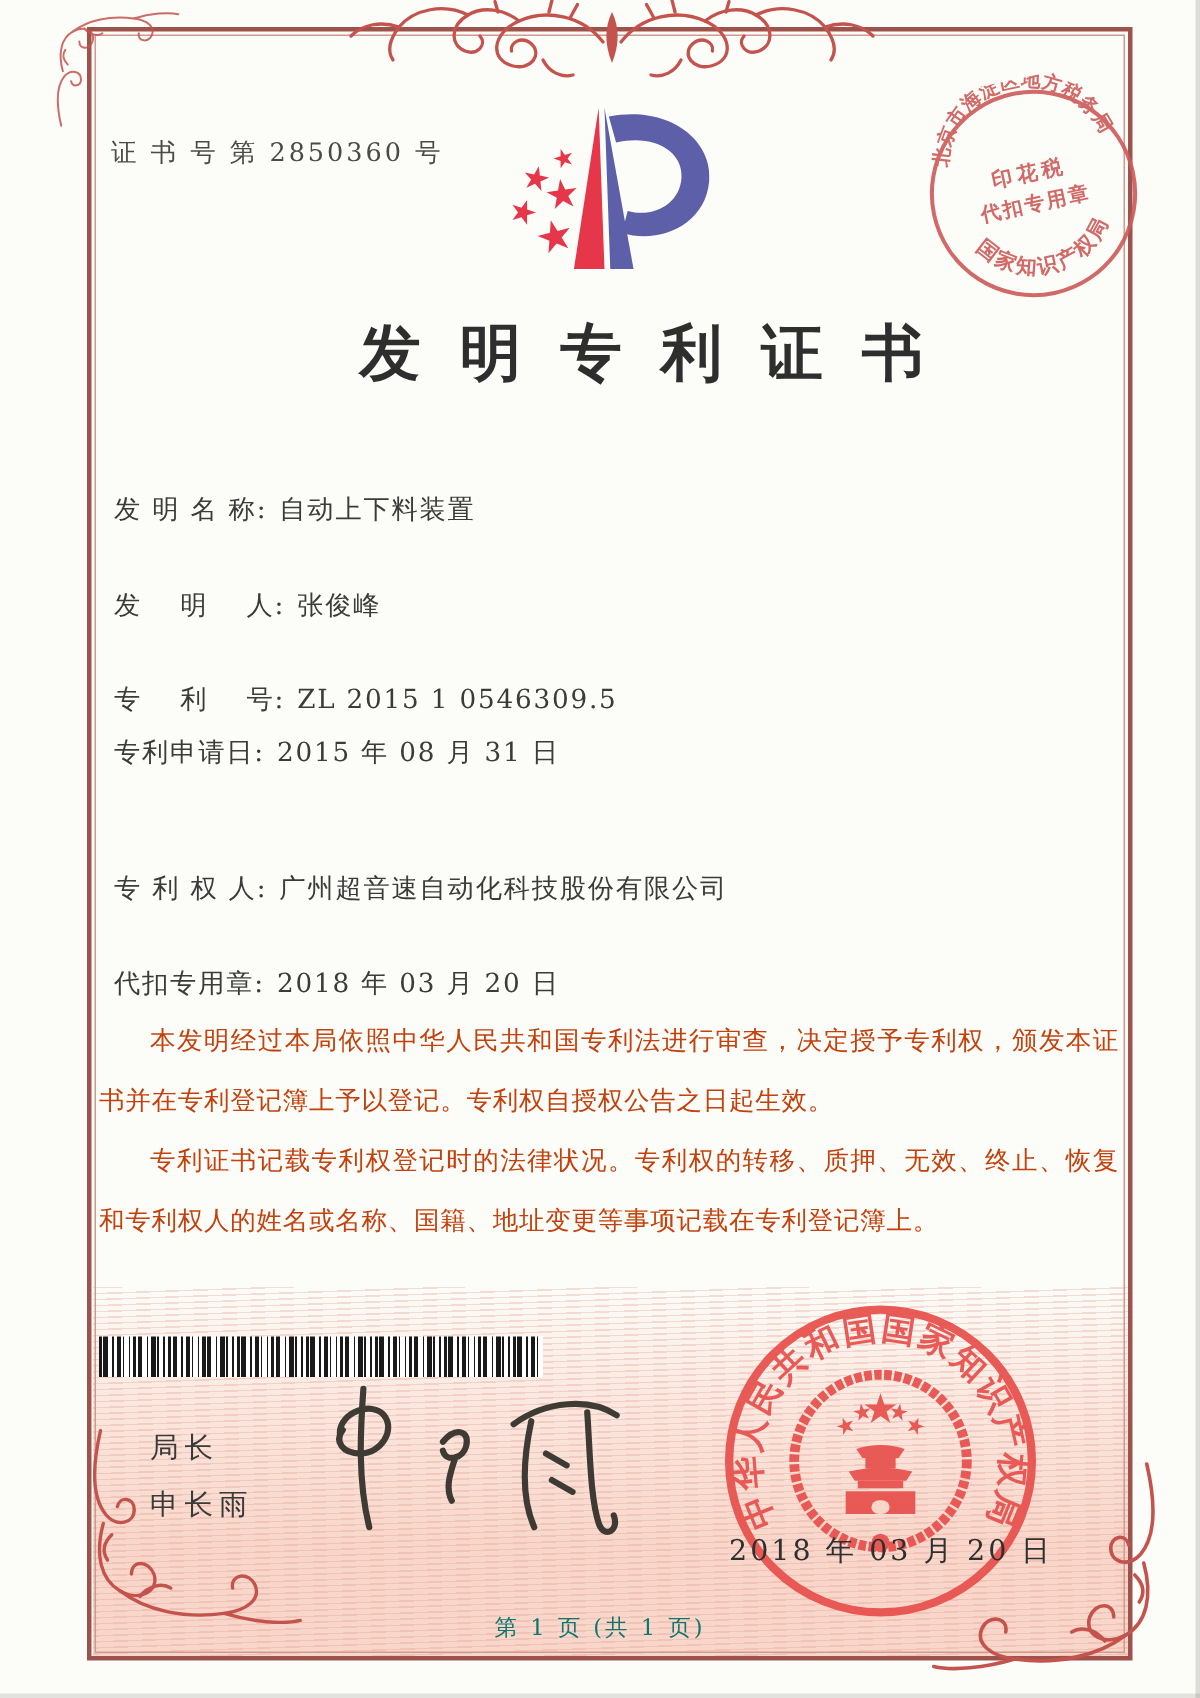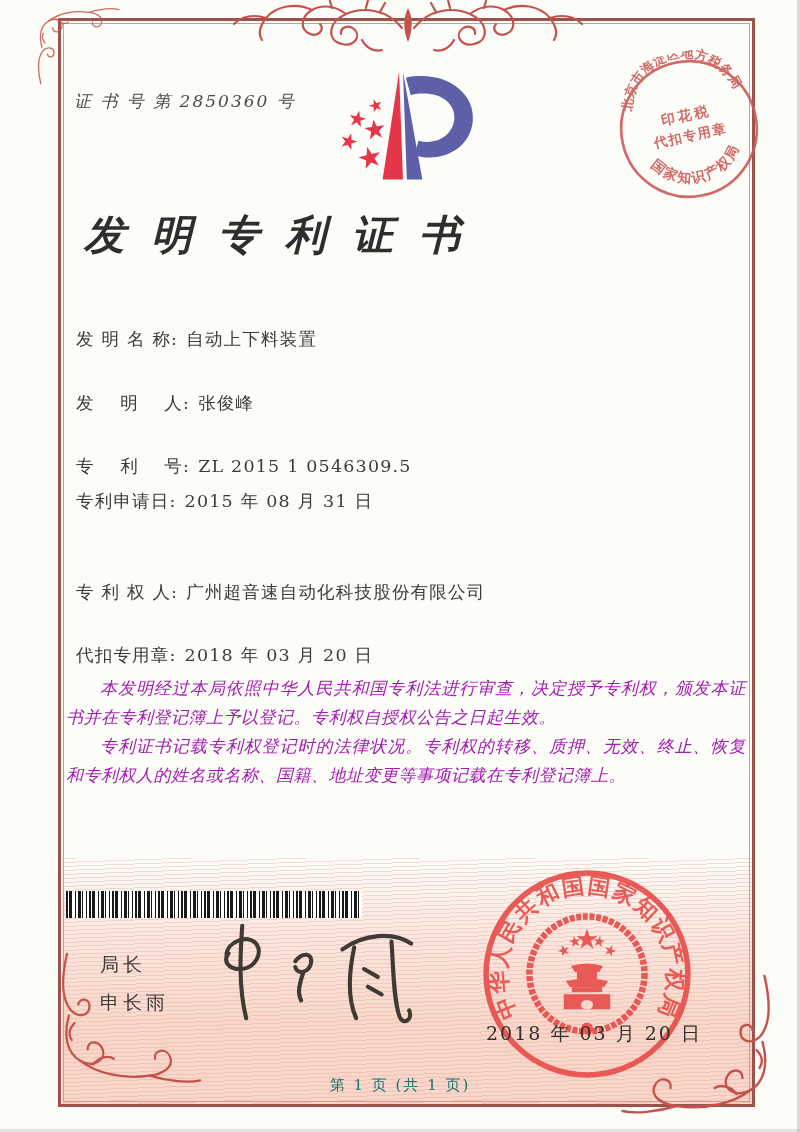--- a/index.html
+++ b/index.html
@@ -11,28 +11,28 @@
   
   .frame{position:absolute;left:58px;top:18px;width:697px;height:1089px;border:3px solid #9d524c;box-sizing:border-box;z-index:1;}
   .frame-inner{position:absolute;inset:2px;border:1px solid #d09a8f;}
 
   
   .pink-zone{position:absolute;left:62px;top:858px;width:692px;height:248px;z-index:0;
     background-image:
       repeating-linear-gradient(178deg, rgba(225,148,136,.30) 0 1px, rgba(255,255,255,0) 1px 4px),
       linear-gradient(180deg, rgba(250,219,208,0) 0, rgba(250,219,208,.65) 80px, #f8d7ca 170px);}
 
-  .txt{position:absolute;color:#3b3b3b;font-style:italic;}
+  .txt{position:absolute;color:#3b3b3b;}
   .cert-no{left:74px;top:90px;font-size:17px;letter-spacing:2px;color:#4a4a4a;z-index:3;}
-  .title{left:58px;top:208px;width:739px;font-size:41px;font-weight:700;
+  .title{left:58px;top:208px;width:739px;text-align:center;font-size:41px;font-weight:700;
          letter-spacing:26px;text-indent:26px;color:#2e2e2e;z-index:3;}
   .row{position:absolute;left:76px;font-size:17.5px;letter-spacing:1.2px;color:#3b3b3b;z-index:3;white-space:nowrap;}
   .row .lbl{margin-right:8px;}
-  .paras{position:absolute;left:66px;top:674px;width:680px;font-size:17px;line-height:29px;
-         color:#a21caf;text-align:justify;z-index:3;font-style:italic;}
+  .paras{position:absolute;left:66px;top:674px;width:680px;font-size:17px;line-height:40px;
+         color:#c2410c;text-align:justify;z-index:3;}
   .paras p{margin:0;text-indent:2em;letter-spacing:.5px;}
 
   .barcode{position:absolute;left:66px;top:891px;width:296px;height:27px;z-index:3;
     background:repeating-linear-gradient(90deg,
       #191919 0 2px, #fff 2px 3px, #191919 3px 6px, #fff 6px 9px,
       #191919 9px 10px, #fff 10px 12px, #191919 12px 15px, #fff 15px 16px,
       #191919 16px 17px, #fff 17px 20px, #191919 20px 21px, #fff 21px 23px);}
 
   .director{position:absolute;left:100px;font-family:"DejaVu Sans","Liberation Sans",sans-serif;
             font-size:19px;letter-spacing:4px;color:#3a3a38;z-index:3;}

